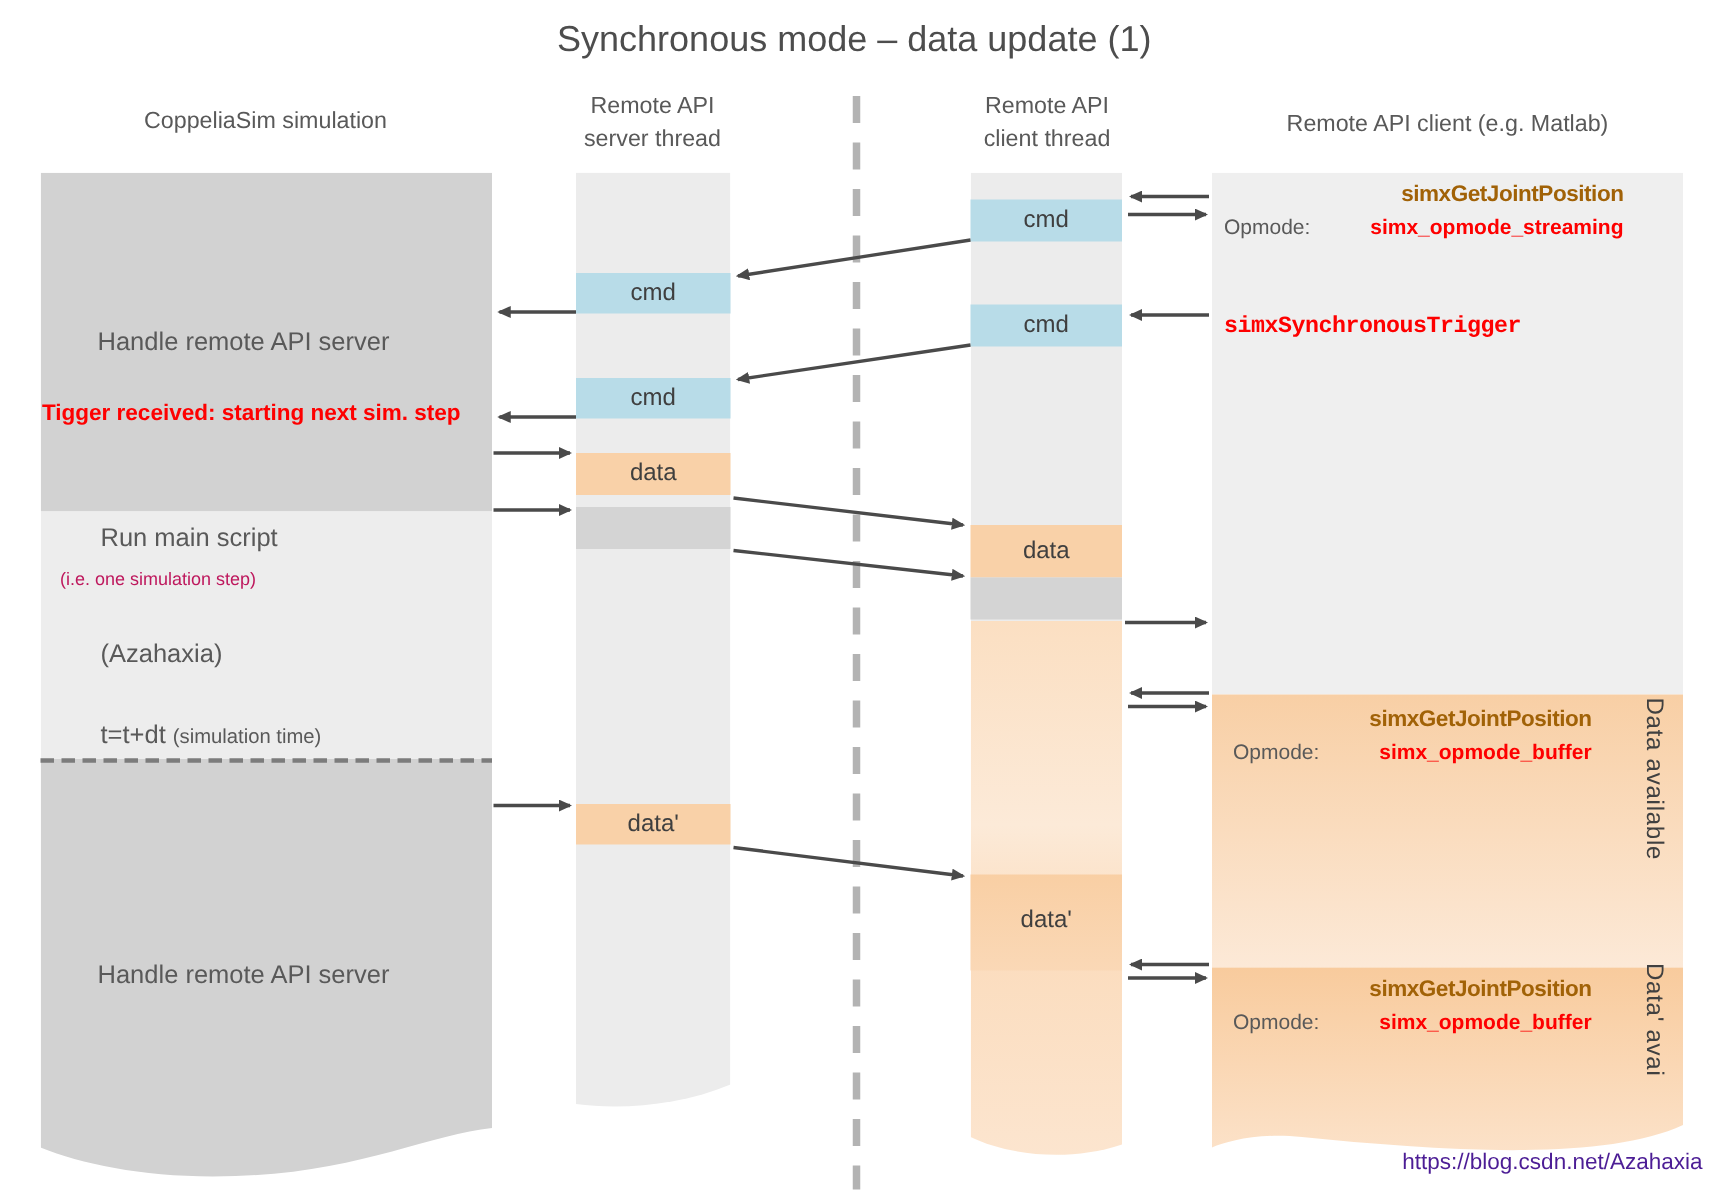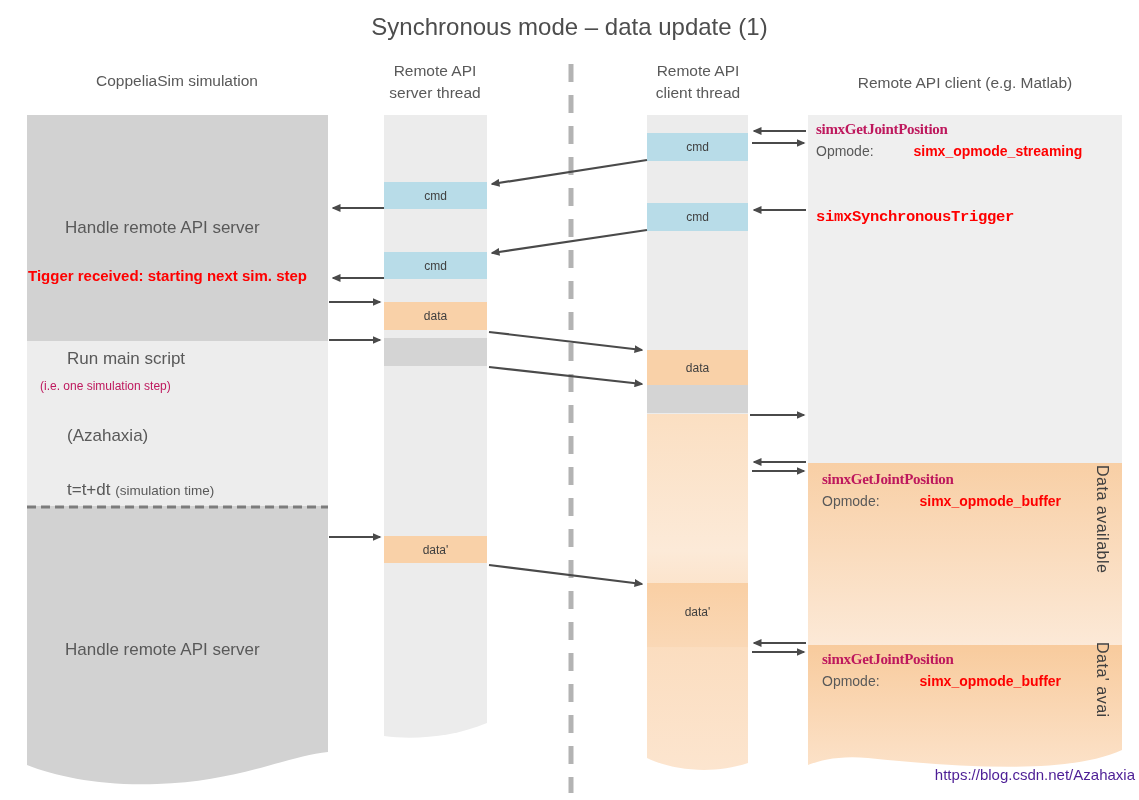--- a/index.html
+++ b/index.html
@@ -27,31 +27,31 @@
   
   .cli-gray{top:0;height:299px;background:#ececec;}
   .cli-orange{top:299px;height:358px;
     background:linear-gradient(180deg,#fbdfc2 0%,#fcead8 38%,#fbdcbd 60%,#fce5cf 100%);}
   
   .mat-gray{top:0;height:348px;background:#efefef;}
   .mat-orange1{top:348px;height:182px;background:linear-gradient(180deg,#f8cfa5 0%,#fce9d7 100%);}
   .mat-orange2{top:530px;height:130px;background:linear-gradient(180deg,#f8cb9d 0%,#fce3cb 100%);}
   
   .box{position:absolute;display:flex;align-items:center;justify-content:center;
-       font-size:12px;color:#3f3f3f;}
+       font-size:16px;color:#3f3f3f;}
   .blue{background:#b8dce8;}
   .orange{background:#f9d1a8;}
   .graybox{background:#d4d4d4;}
   
   .coptext{font-size:17px;color:#595959;margin-left:27px;}
   .copsub{font-size:12px;color:#be185d;}
   .redline{font-size:15px;color:#fe0000;font-weight:600;}
   .timesub{font-size:13.5px;color:#595959;}
   
-  .mono{font-family:Liberation Serif, serif;font-weight:bold;font-size:15px;color:#be185d;letter-spacing:-0.3px;}
+  .mono{font-family:Liberation Sans, sans-serif;font-weight:bold;font-size:15px;color:#a16207;letter-spacing:-0.3px;text-align:right;}
   .mono-red{font-family:"Liberation Mono",monospace;font-weight:bold;font-size:15.5px;color:#fe0000;letter-spacing:-0.3px;}
   .opline{font-size:14px;color:#595959;}
   .opval{color:#fe0000;font-weight:bold;margin-left:36px;}
   .vtext{writing-mode:vertical-rl;font-size:16px;color:#404040;letter-spacing:0.5px;}
   .watermark{font-size:15px;color:#4c1d95;}
   svg.overlay{position:absolute;left:0;top:0;pointer-events:none;}
 </style>
 </head>
 <body>
 

